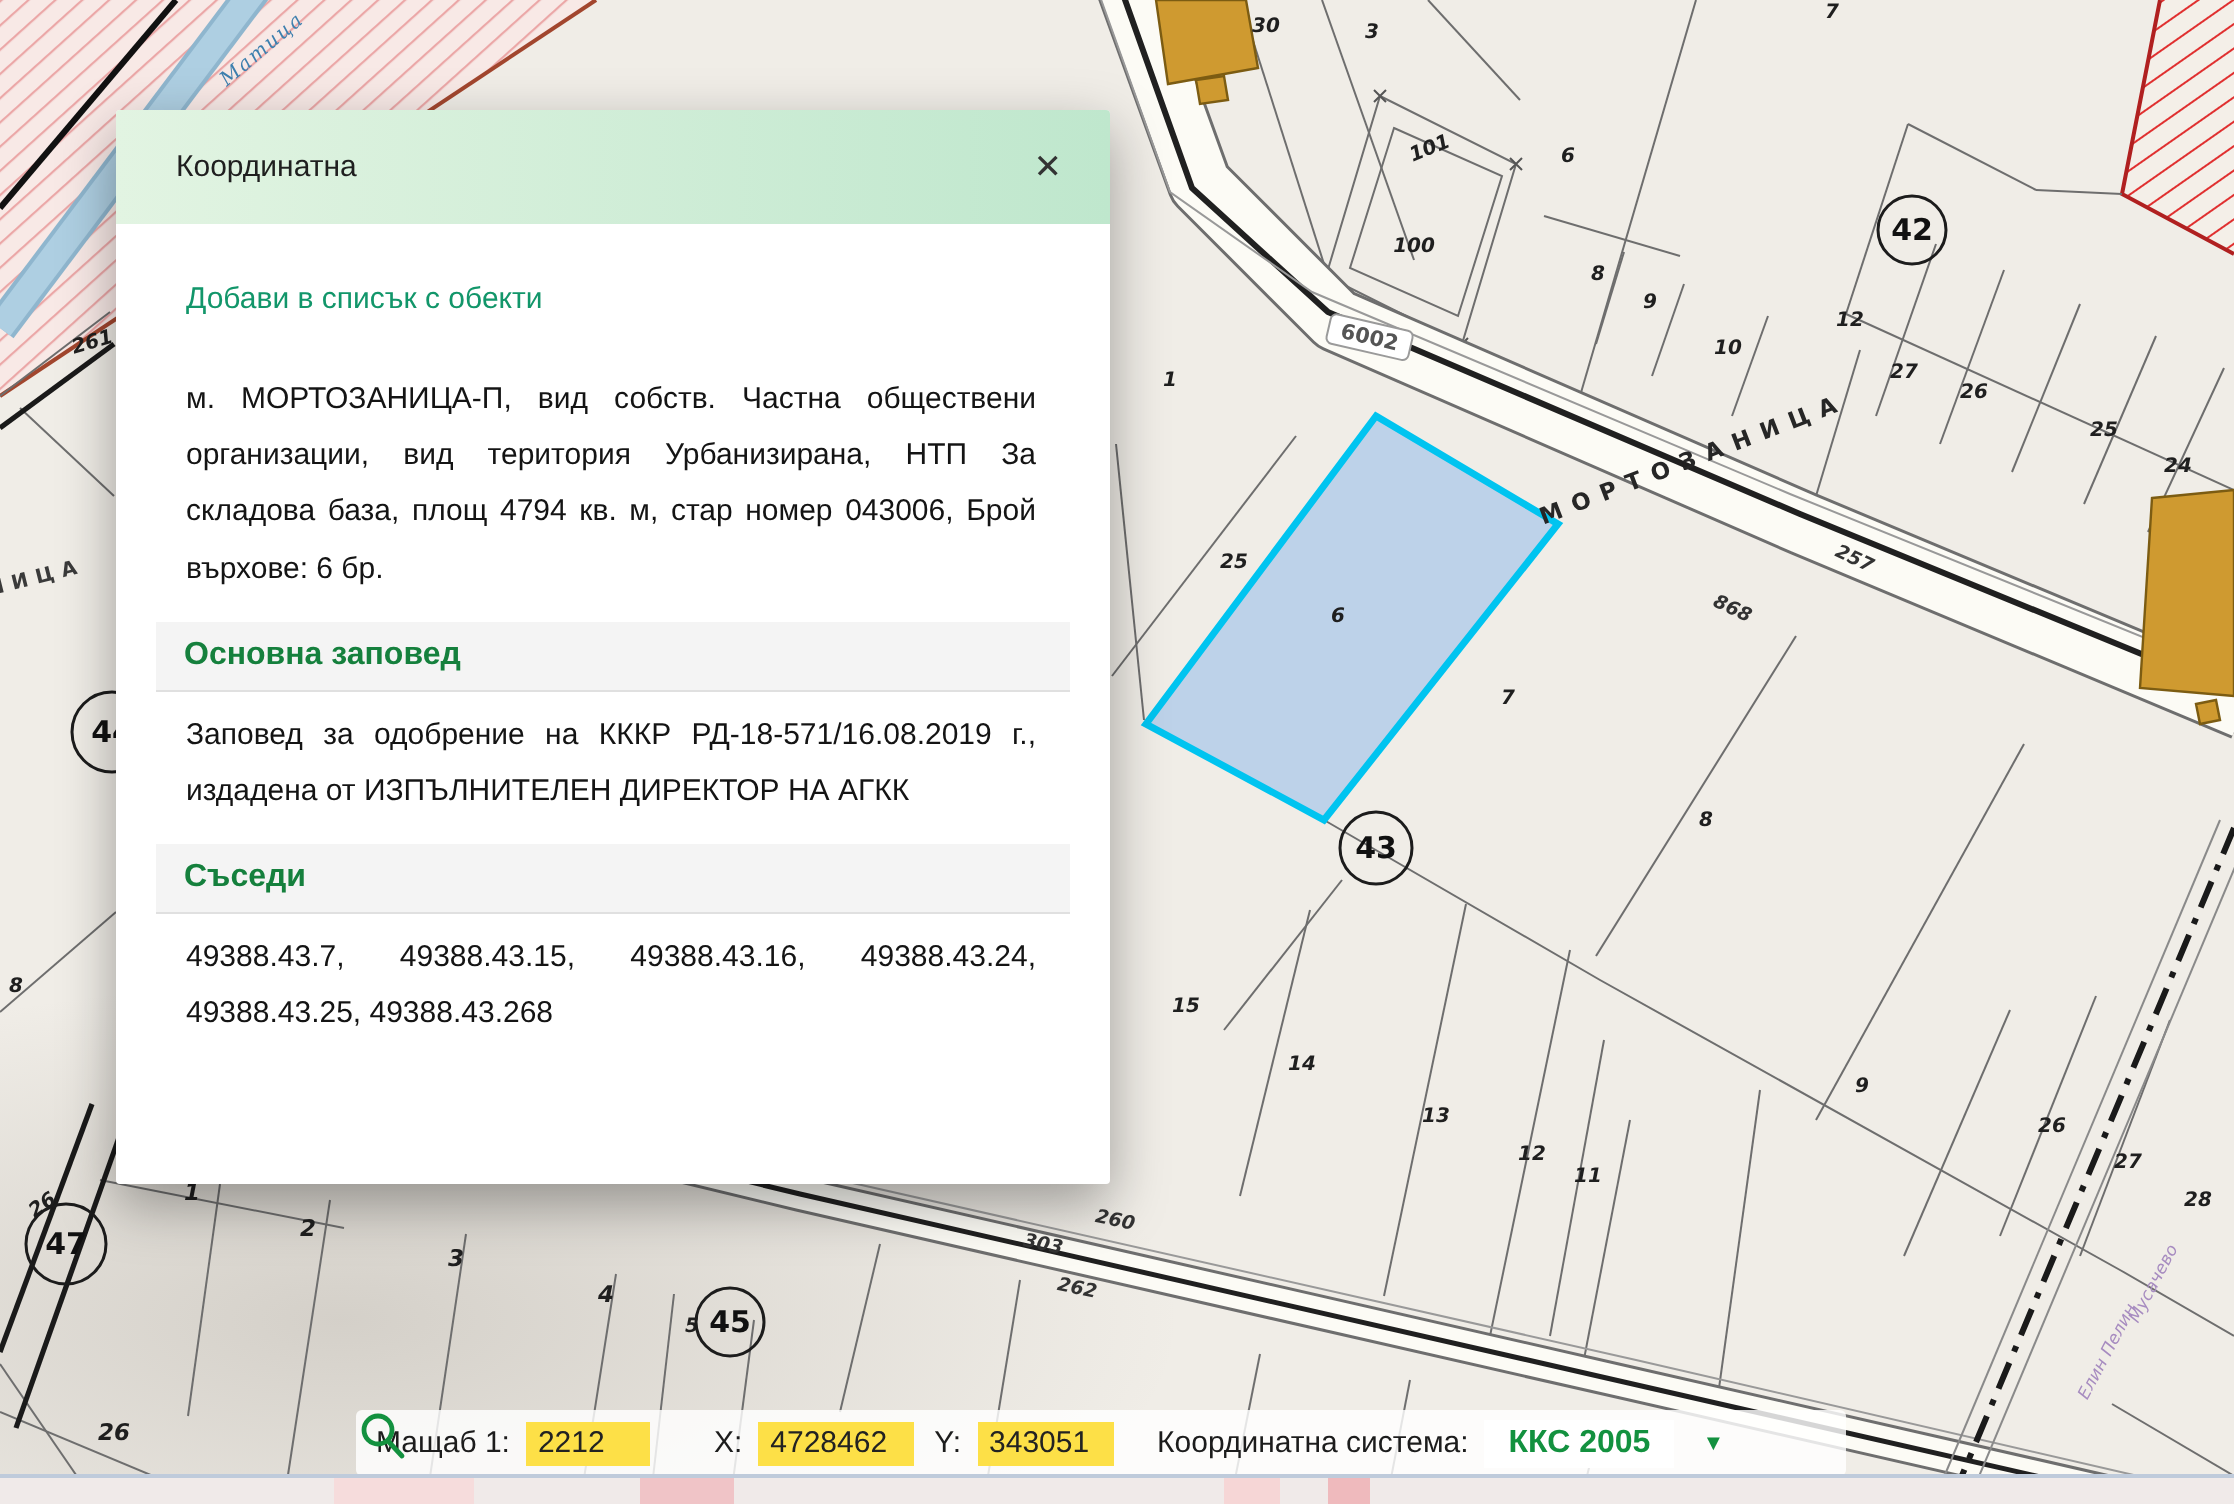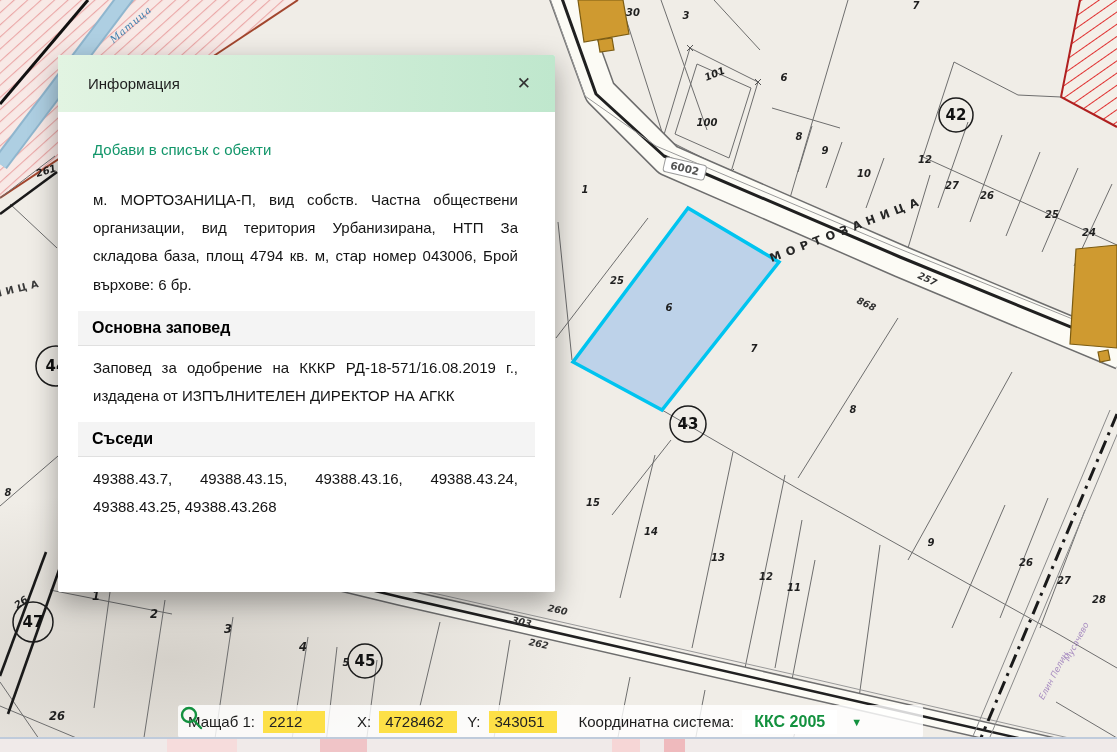--- a/index.html
+++ b/index.html
@@ -43,21 +43,21 @@
   .panel-close{margin-left:auto;margin-right:18px;font-size:17px;color:#333;
          cursor:pointer;background:none;border:none;font-family:inherit;line-height:1;}
   .panel-body{padding:16px 20px 10px 20px;}
   .subject{background:#f6f6f6;border-radius:3px;padding:11px 15px;
            font-weight:bold;font-size:16px;line-height:1.6;color:#111;}
   .add-link{display:inline-block;margin:13px 0 20px 15px;color:#12966a;
             font-size:15px;text-decoration:none;cursor:pointer;}
   .ptext{margin:8px 0 12px 15px;width:425px;font-size:15px;line-height:1.88;
          color:#141414;text-align:justify;}
   .sect{background:#f4f4f4;border-bottom:1px solid #e0e0e0;font-weight:bold;
-        font-size:16px;color:#000000;padding:8px 14px;margin-top:4px;}
+        font-size:16px;color:#15803d;padding:8px 14px;margin-top:4px;}
 
   
   .toolbar{position:absolute;left:178px;top:705px;width:745px;height:33px;
            background:rgba(255,255,255,.82);border-radius:3px;display:flex;
            align-items:center;font-size:15px;color:#1c1c1c;}
   .tb-label{margin-left:10px;white-space:nowrap;}
   .tb-input{height:22px;border:none;background:#fde047;font-size:15px;color:#222;
             font-family:"Liberation Sans",sans-serif;margin-left:8px;padding:0 6px;}
   .w-scale{width:50px;} .w-x{width:66px;} .w-y{width:56px;}
   .crs-box{margin-left:8px;background:#fff;padding:3px 12px;font-weight:bold;
@@ -273,21 +273,21 @@
         <text x="56" y="371" class="circ-t">44</text>
         <circle cx="365" cy="661" r="17" class="circ"></circle>
         <text x="365" y="666" class="circ-t">45</text>
         <circle cx="33" cy="622" r="20" class="circ"></circle>
         <text x="33" y="627" class="circ-t">47</text>
       </g>
   </svg>
 
   <div class="panel">
     <div class="panel-header">
-      <span class="panel-title">Информация</span>
+      <span class="panel-title">Координатна</span>
       <button class="panel-close">✕</button>
     </div>
     <div class="panel-body">
       <a class="add-link">Добави в списък с обекти</a>
       <p class="ptext">м. МОРТОЗАНИЦА-П, вид собств. Частна обществени организации, вид територия Урбанизирана, НТП За складова база, площ 4794 кв. м, стар номер 043006, Брой върхове: 6 бр.</p>
       <div class="sect">Основна заповед</div>
       <p class="ptext">Заповед за одобрение на КККР РД-18-571/16.08.2019 г., издадена от ИЗПЪЛНИТЕЛЕН ДИРЕКТОР НА АГКК</p>
       <div class="sect">Съседи</div>
       <p class="ptext">49388.43.7, 49388.43.15, 49388.43.16, 49388.43.24, 49388.43.25, 49388.43.268</p>
     </div>

